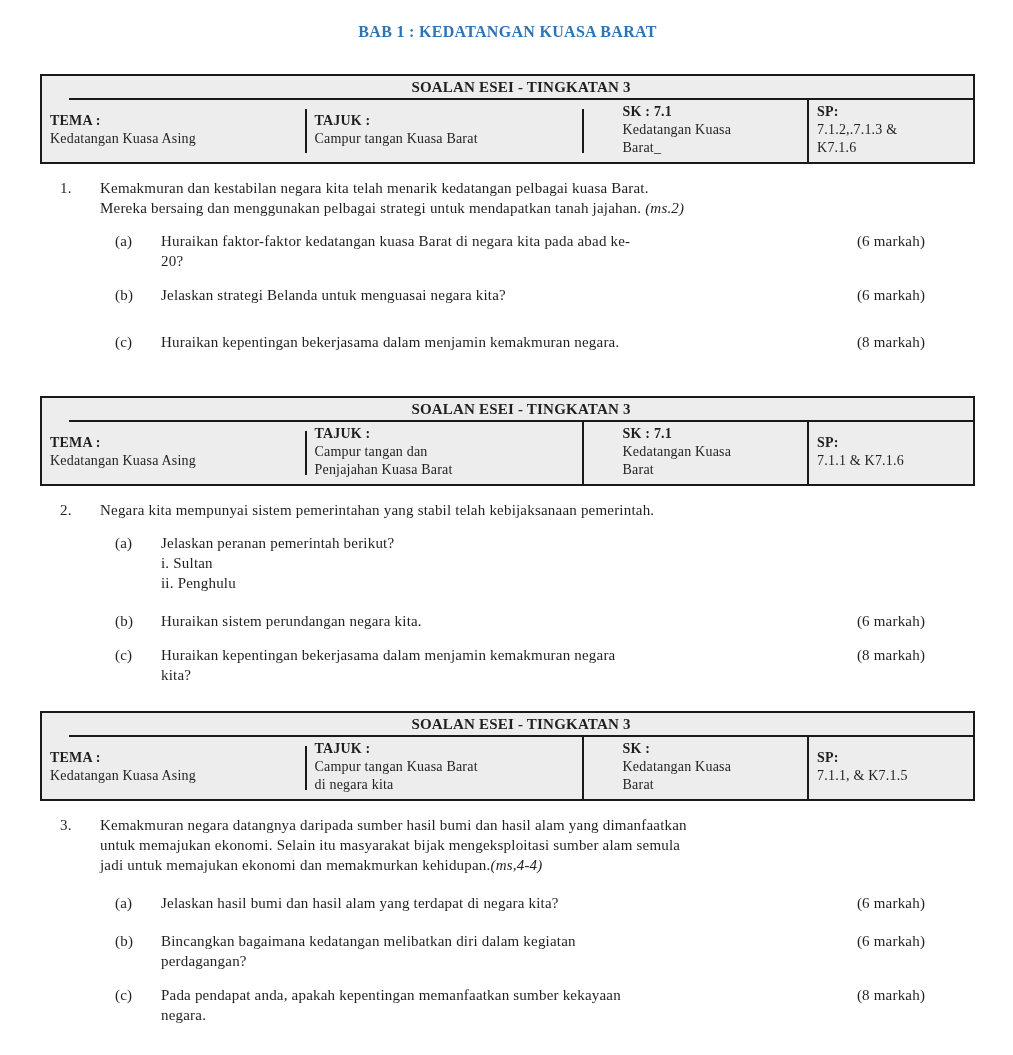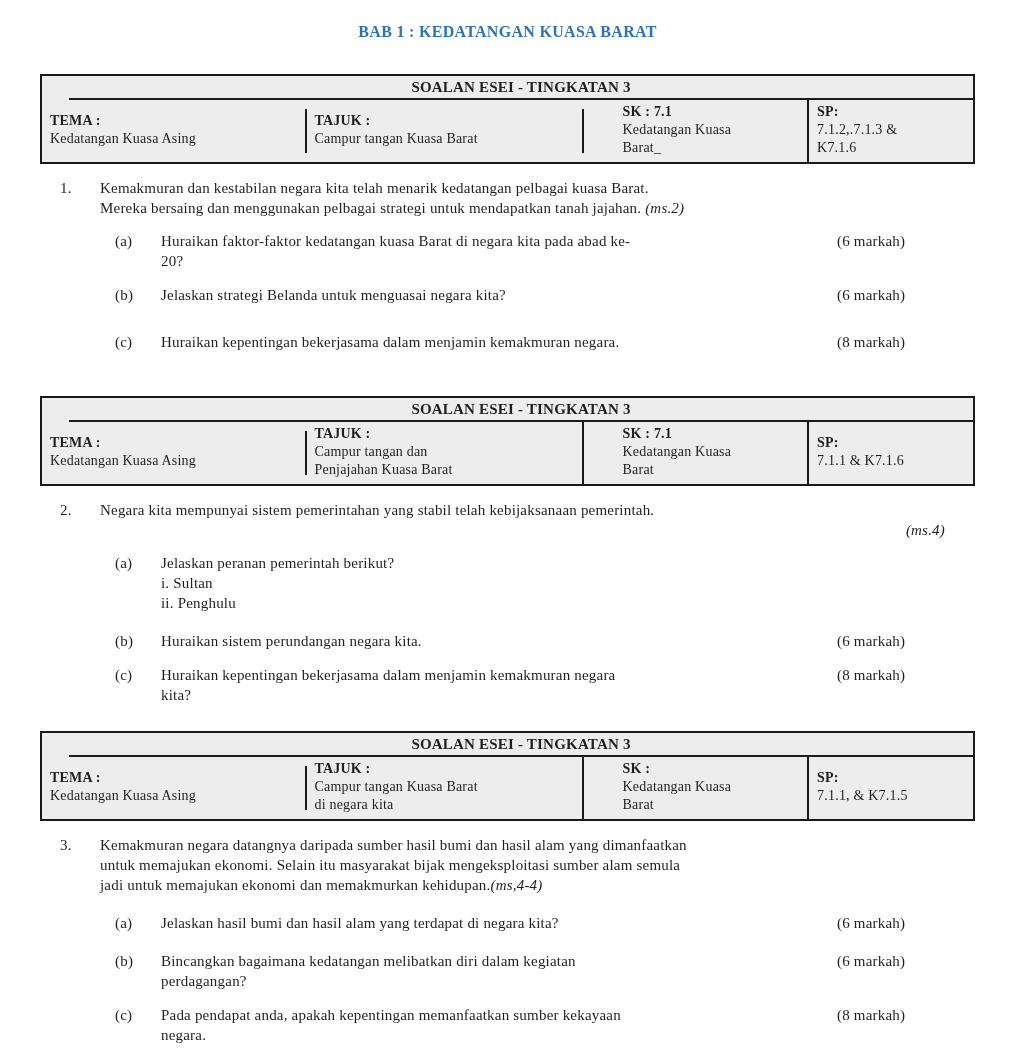--- a/index.html
+++ b/index.html
@@ -39,21 +39,21 @@
   .q-row{display:flex;margin-bottom:13px;}
   .q-num{width:40px;flex:none;}
   .q-text{flex:1;}
   .preline{white-space:pre-line;}
   .ref{font-style:italic;}
   .ref-right{text-align:right;font-style:italic;}
 
   .part{display:flex;align-items:flex-start;margin-left:55px;margin-bottom:14px;}
   .part-label{width:40px;flex:none;}
   .part-text{flex:1;padding-right:12px;margin-left:6px;}
-  .part-marks{width:108px;flex:none;text-align:left;}
+  .part-marks{width:108px;flex:none;text-align:center;}
 
   .gap-xl{margin-top:27px;}
   .gap-lg{margin-top:18px;}
   section.s1{margin-bottom:44px;}
   section.s2{margin-bottom:26px;}
   section.s3{margin-bottom:0;}
 </style>
 </head>
 <body>
 
@@ -134,21 +134,20 @@
           <div class="cell-value">7.1.1  &amp; K7.1.6</div>
         </div>
       </div>
     </div>
 
     <div class="question">
       <div class="q-row">
         <div class="q-num">2.</div>
         <div class="q-text">
           <span class="preline">Negara kita mempunyai sistem pemerintahan yang stabil  telah kebijaksanaan pemerintah.</span>
-          <div class="ref-right">(ms.4)</div>
         </div>
       </div>
       <div class="part">
         <div class="part-label">(a)</div>
         <div class="part-text preline">Jelaskan peranan pemerintah berikut?
 i.  Sultan
 ii. Penghulu</div>
         <div class="part-marks"></div>
       </div>
       <div class="part gap-lg">

